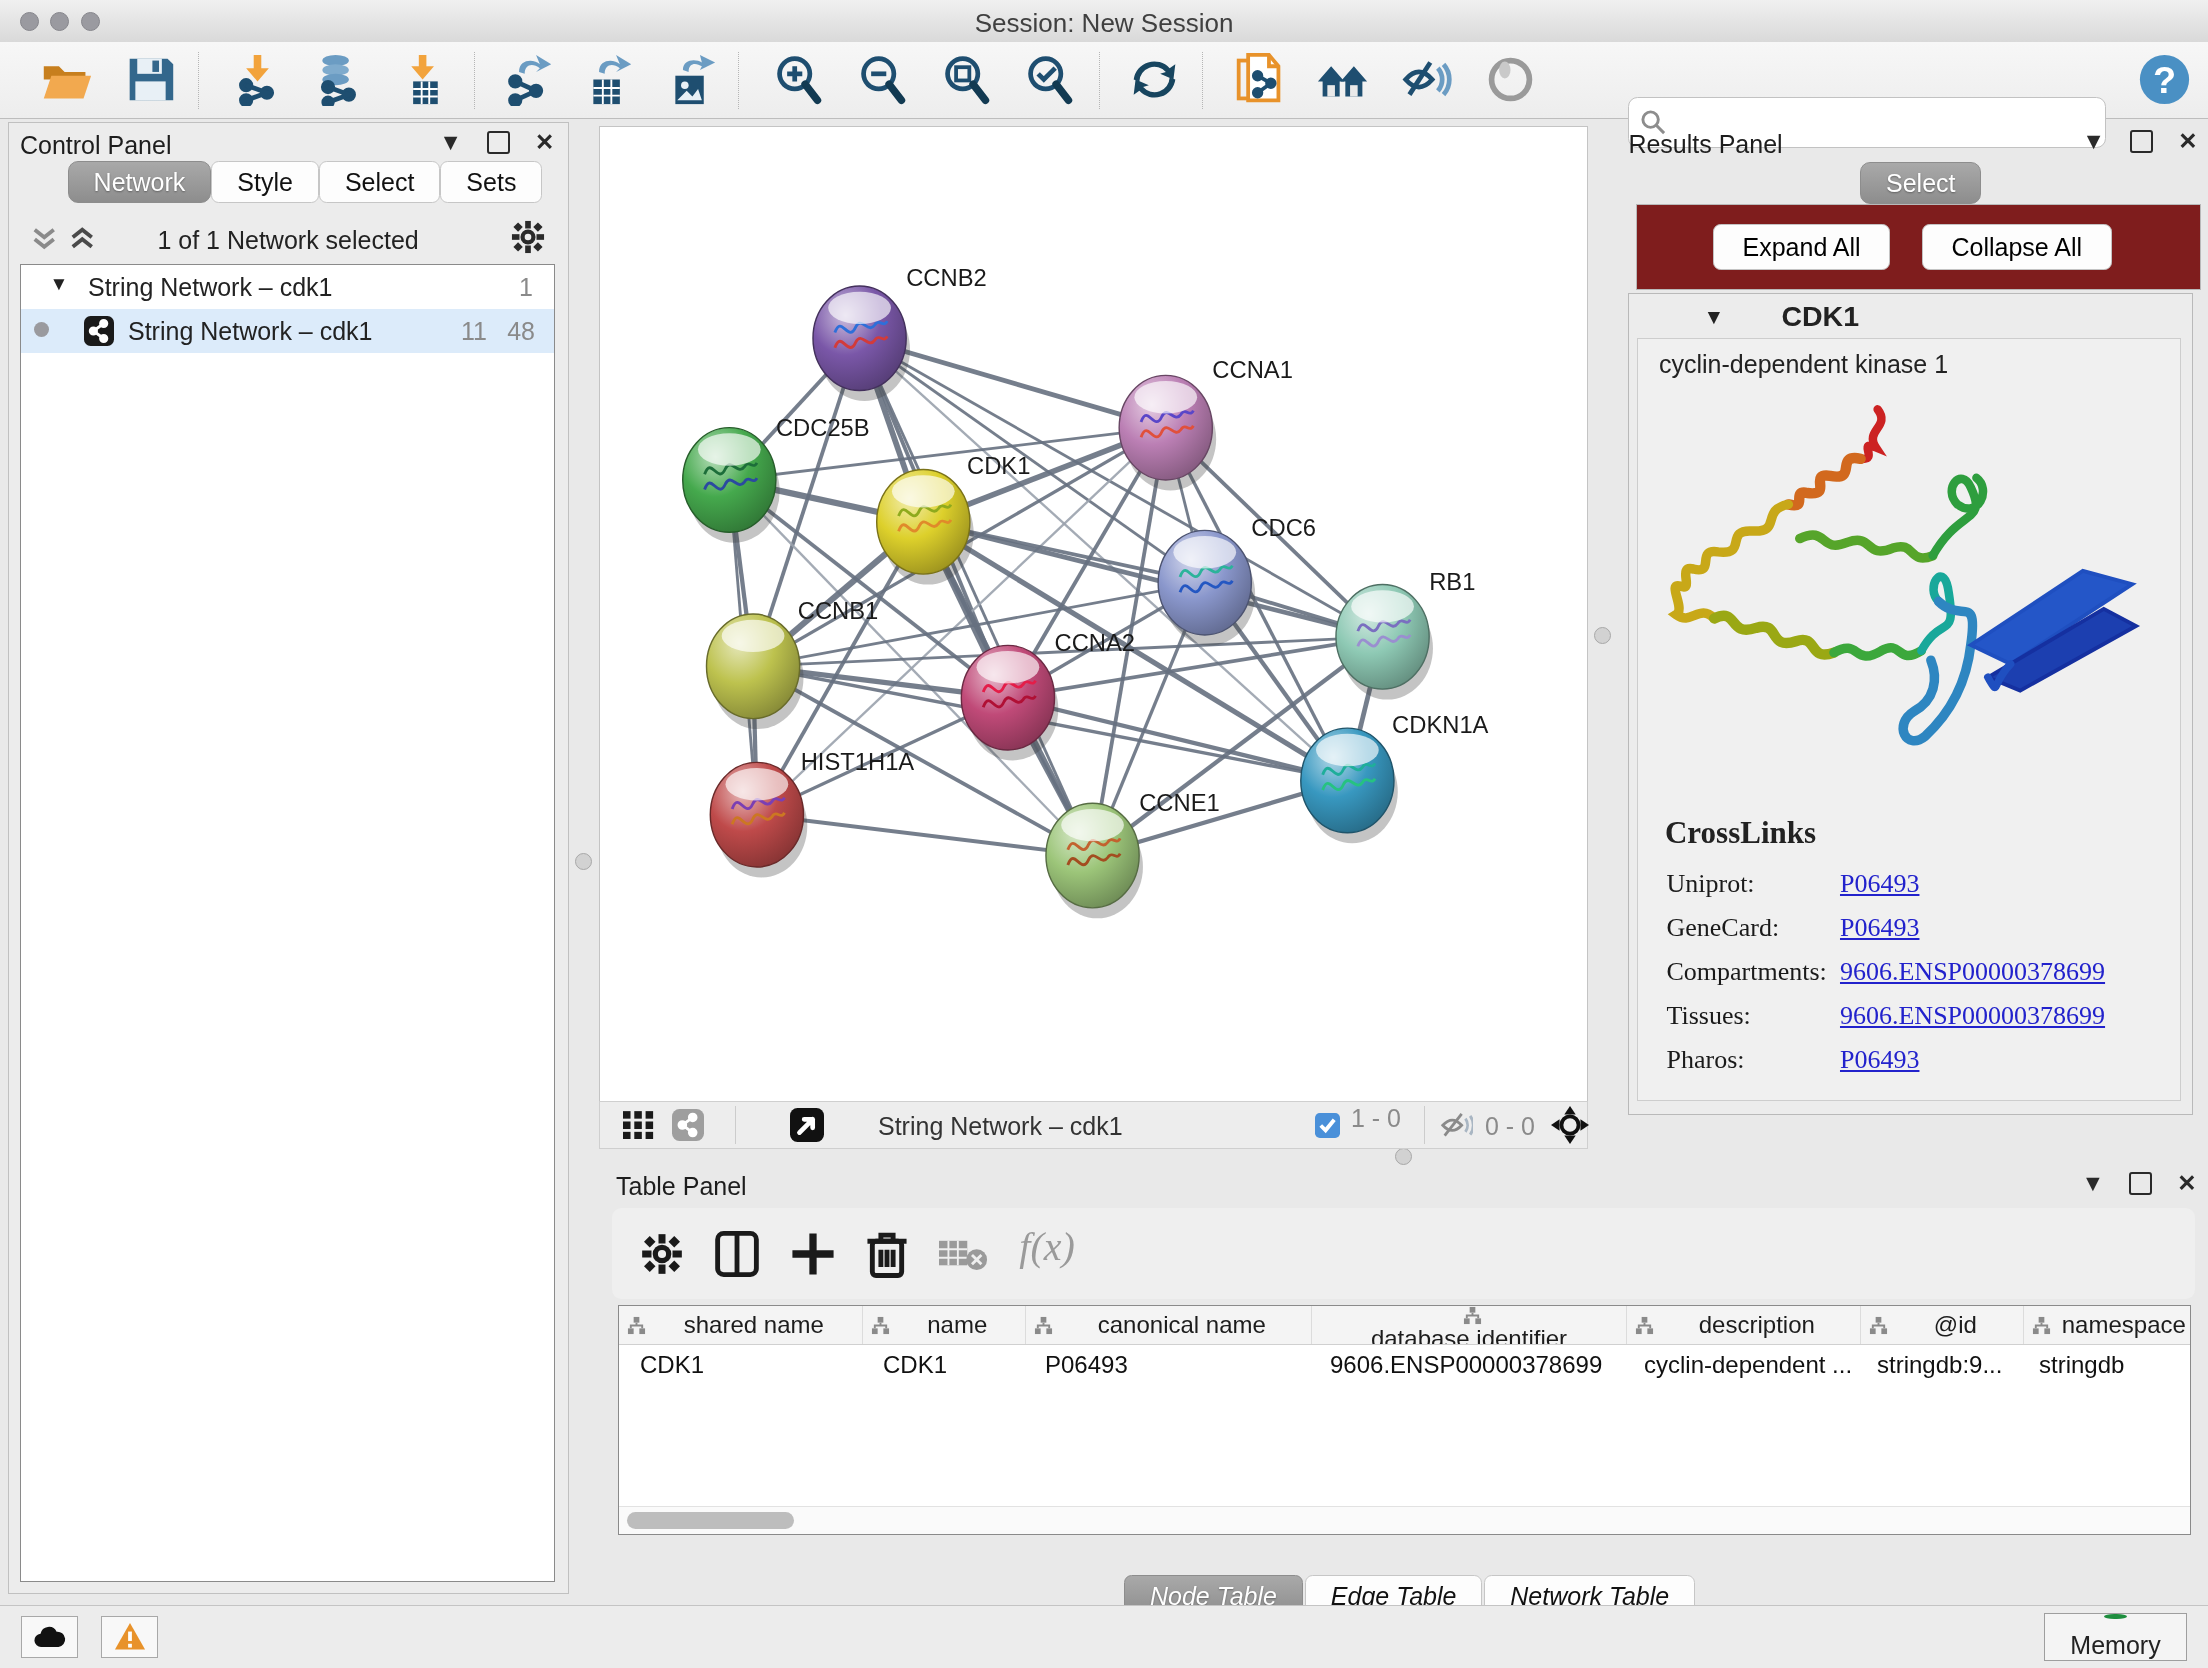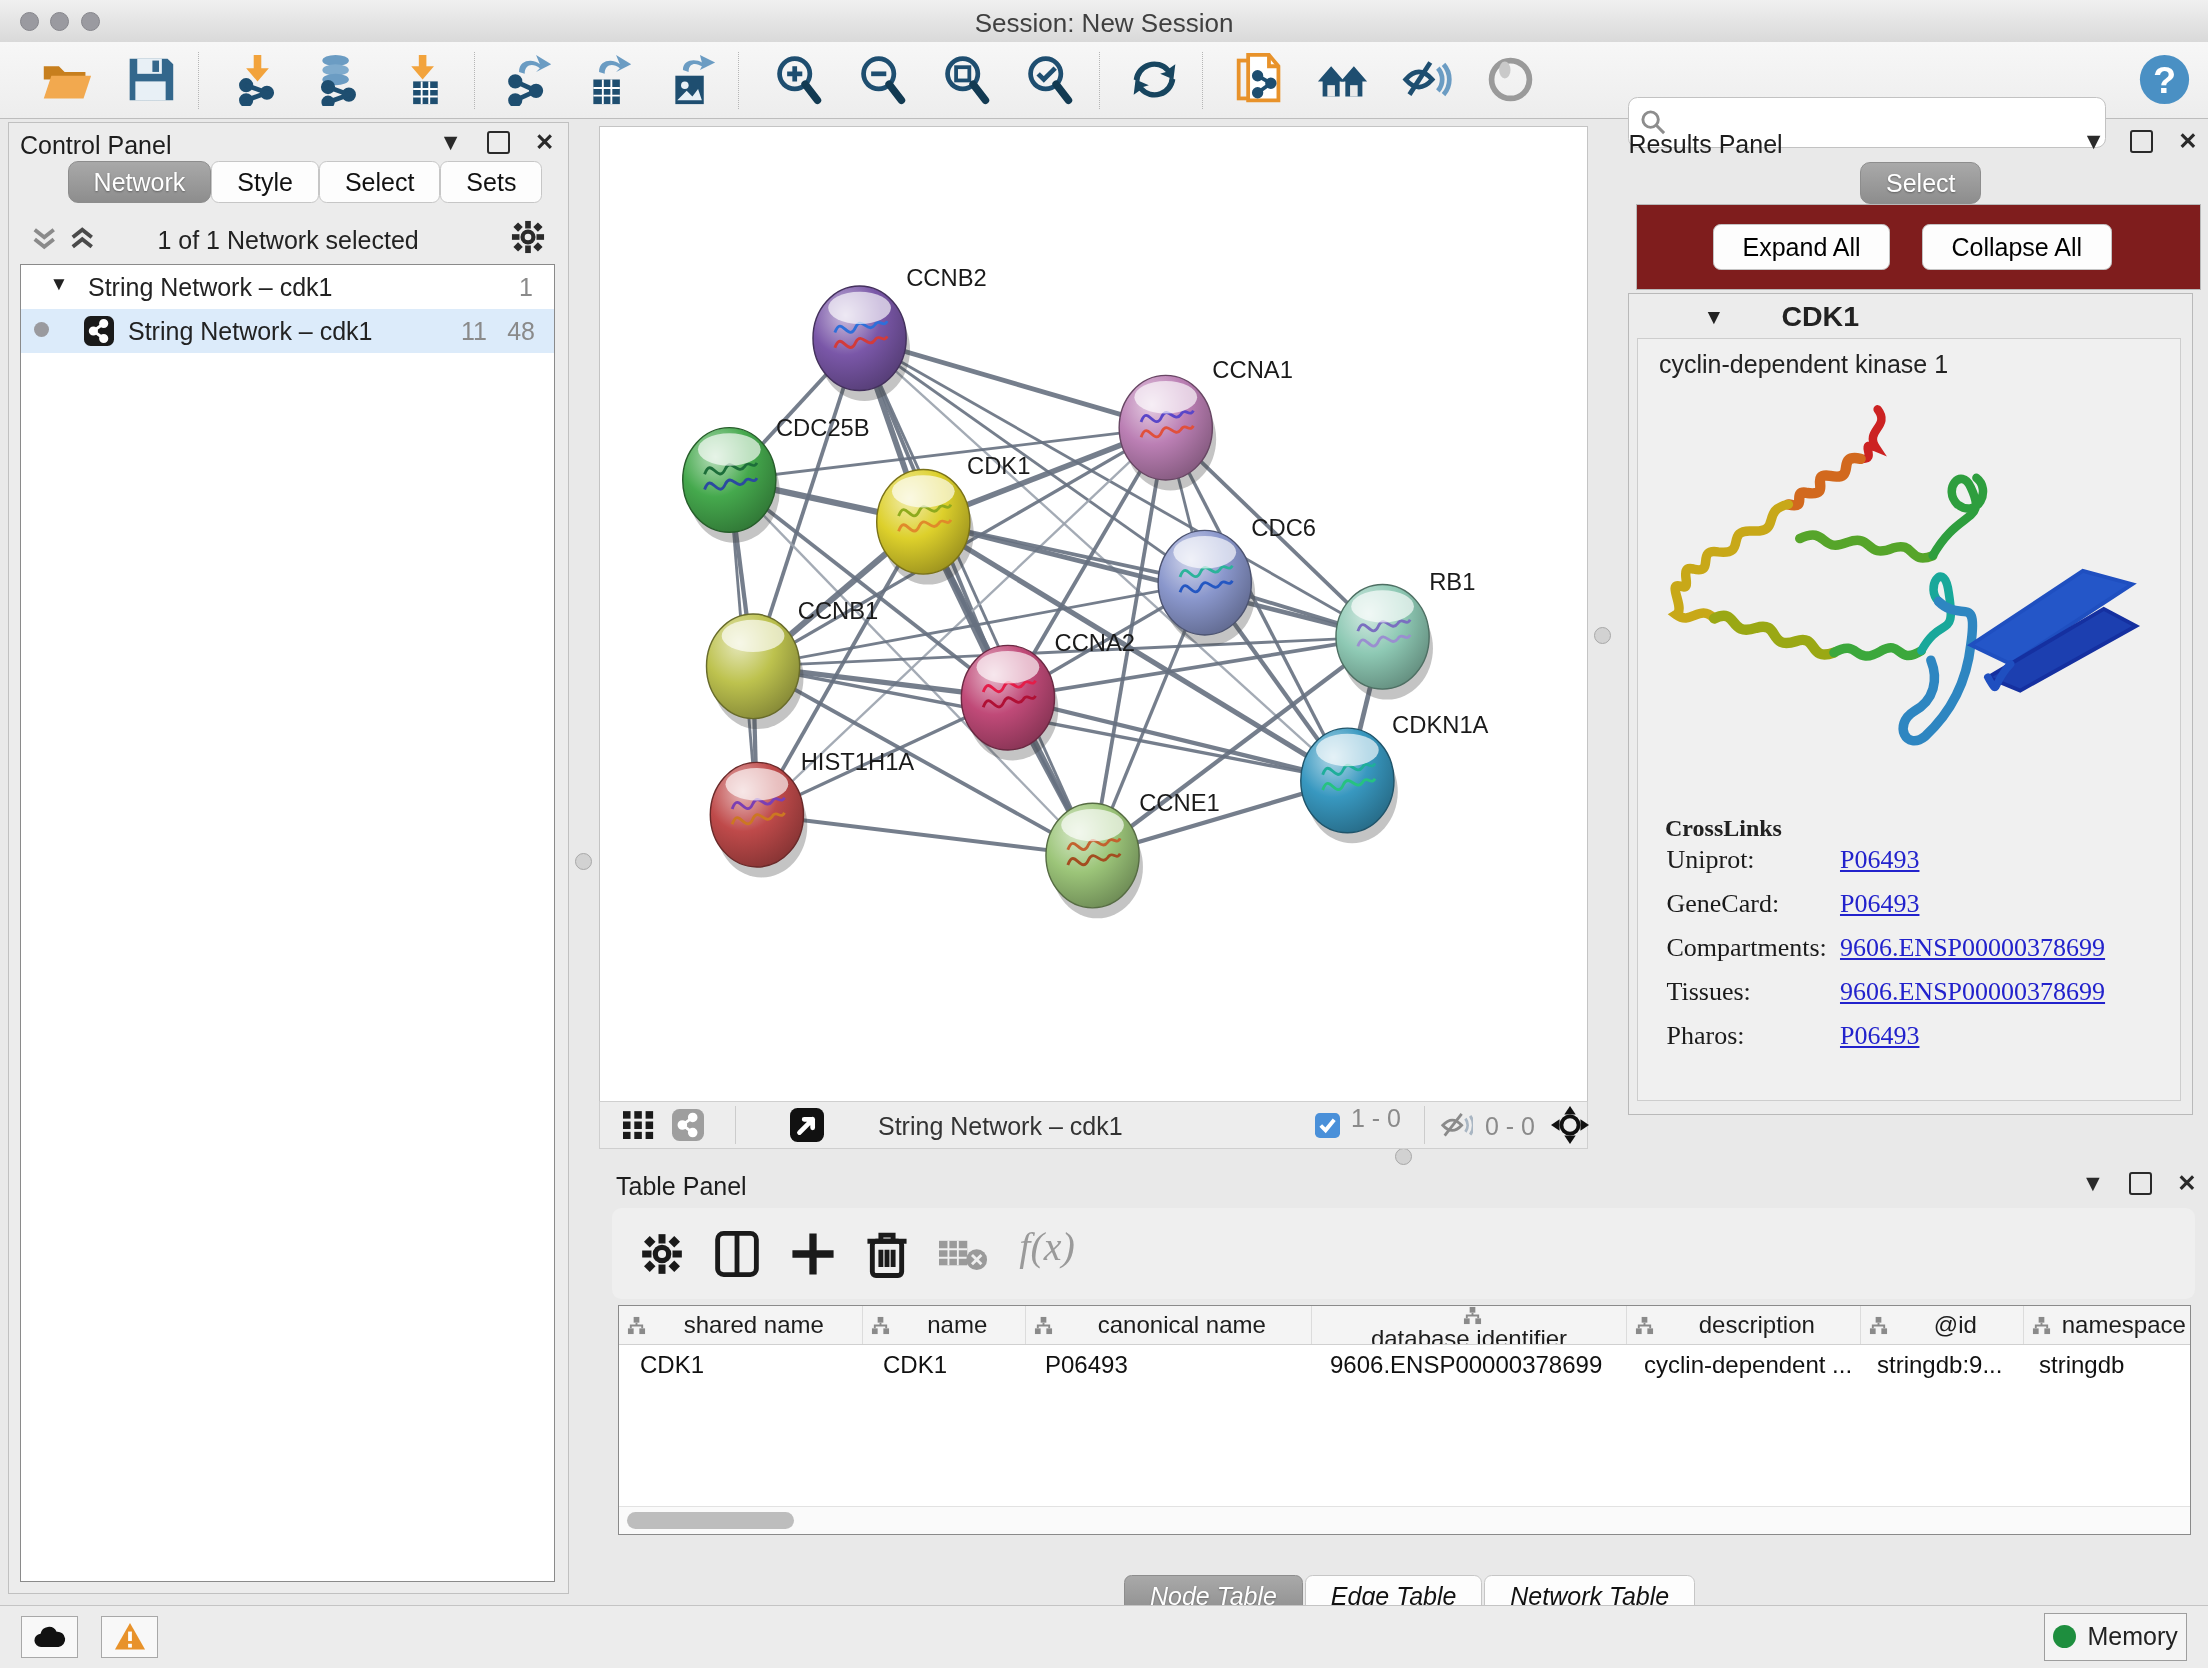--- a/index.html
+++ b/index.html
@@ -91,21 +91,21 @@
       border-radius:8.6px;}
   #tp-tabs{position:absolute;left:525px;top:413px;display:flex;font-style:italic;}
   #tp-tabs .tab{border-radius:7.6px;margin-right:1.9px;}
 
   
   #statusbar{left:0;top:1605px;width:2208px;height:63px;background:#ececec;border-top:1px solid #c4c4c4;}
   .sbtn{position:absolute;top:9.5px;width:55px;height:40px;background:#f8f8f8;border:1.9px solid #a8a8a8;
       display:flex;align-items:center;justify-content:center;}
   #memorybtn{position:absolute;right:21px;top:6.7px;width:141px;height:46px;background:#f4f4f4;
       border:1.9px solid #9e9e9e;display:flex;align-items:center;justify-content:center;gap:11.4px;
-      font-size:25px;}
+      font-size:25px;flex-direction:column;}
   #memdot{width:23px;height:23px;border-radius:50%;background:#1e8e3e;}
   .noselect{user-select:none;}
 </style>
 </head>
 <body>
 
 <div id="win" class="noselect">
 
   <div id="titlebar" class="abs">
     <span class="tl" style="left:20px"></span>
@@ -617,21 +617,21 @@
             <path d="M186 268 C214 252 206 284 236 266 C258 254 252 282 278 266" stroke="#3ca83c" stroke-width="10"></path>
             <path d="M290 166 C318 116 348 132 330 94 C320 72 300 96 316 112 M316 112 C338 128 352 96 336 84" stroke="#2e9e3e" stroke-width="9"></path>
             <path d="M278 266 C300 226 316 258 306 200 C300 172 282 200 296 214" stroke="#18a89a" stroke-width="9"></path>
             <path d="M296 214 C320 238 338 204 330 260 C326 296 310 330 282 356 C262 372 248 344 270 330 C292 318 296 296 288 276" stroke="#2e86c1" stroke-width="10"></path>
             <path d="M330 260 L448 182 L500 196 L372 280 Z" stroke="#1f4fc0" stroke-width="4" fill="#2456c8"></path>
             <path d="M348 294 L470 222 L504 240 L382 308 Z" stroke="#1530a0" stroke-width="4" fill="#1c3fb0"></path>
             <path d="M372 280 C352 300 360 316 348 294" stroke="#1f4fc0" stroke-width="8"></path>
           </g>
         </svg>
         <div class="xl" style="position:absolute;left:0;top:476px;width:100%">
-          <div style="font-size:24px;font-weight:bold;margin-left:27px;margin-bottom:3px">CrossLinks</div>
+          <div style="font-size:31px;font-weight:bold;margin-left:27px;margin-bottom:18px">CrossLinks</div>
           <div id="xl-rows">
               <div class="xl-row">
                 <span class="xl-label">Uniprot:</span>
                 <a class="xl-val">P06493</a>
               </div>
               <div class="xl-row">
                 <span class="xl-label">GeneCard:</span>
                 <a class="xl-val">P06493</a>
               </div>
               <div class="xl-row">

